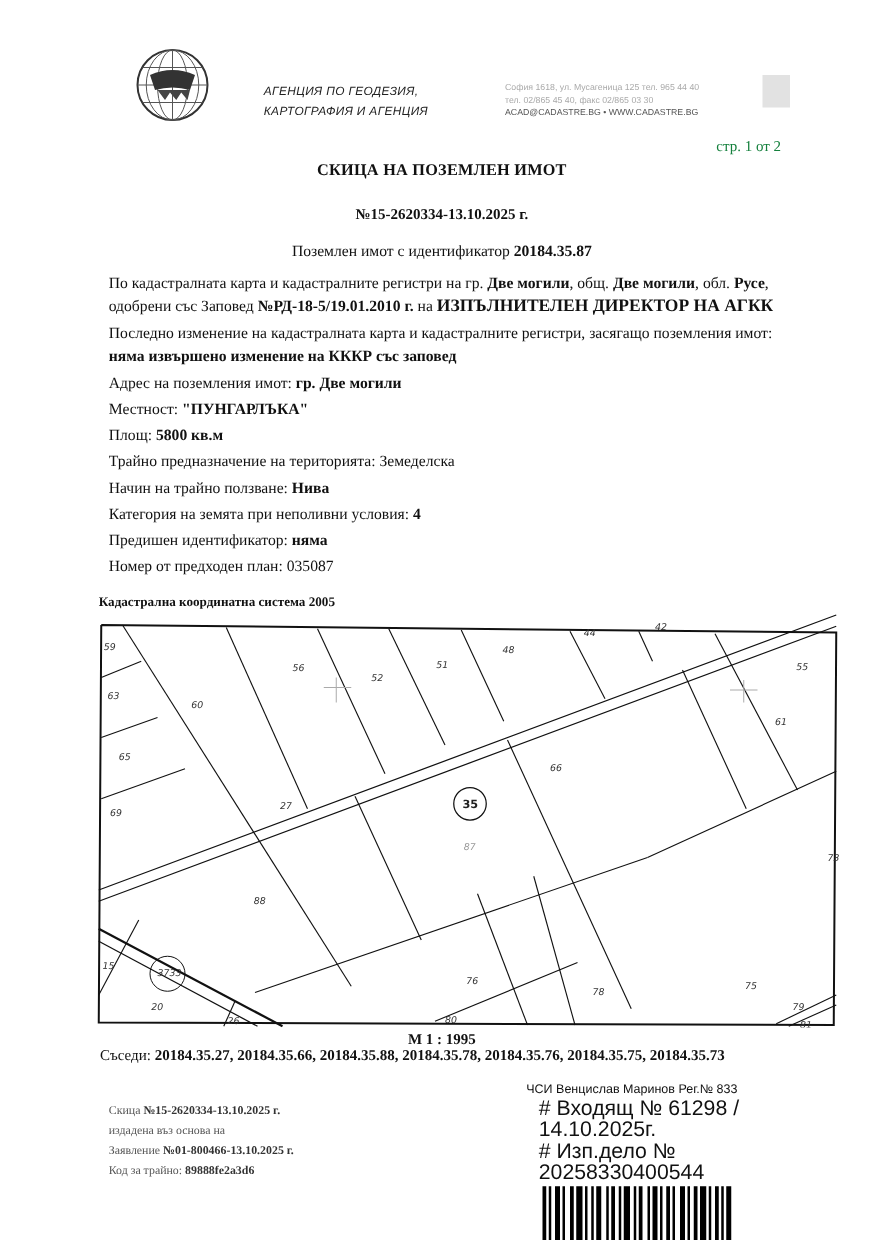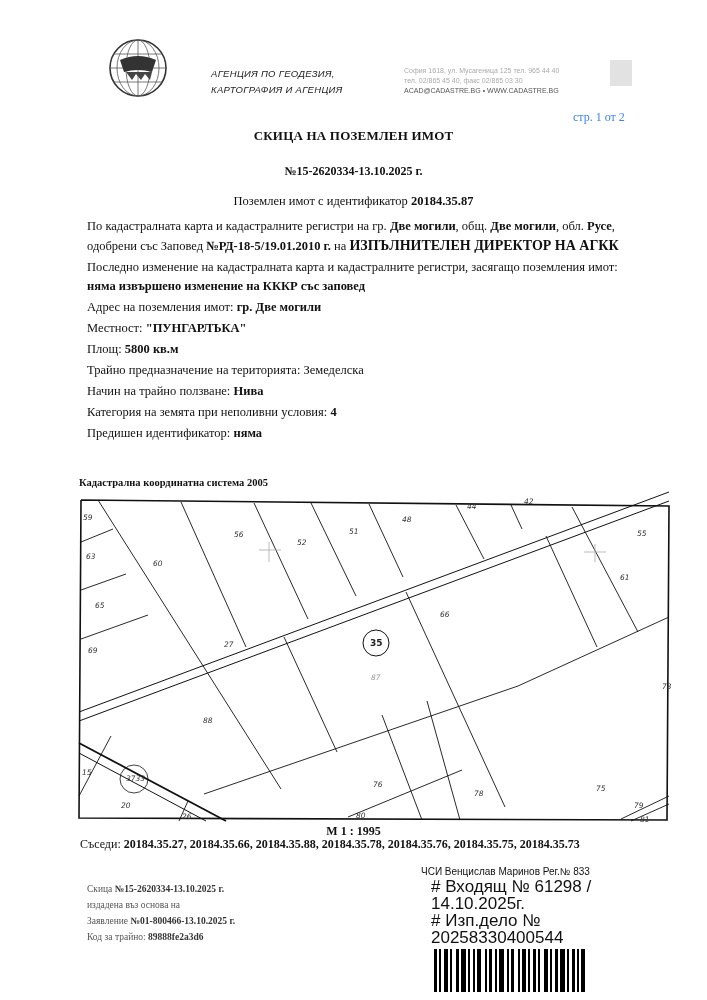--- a/index.html
+++ b/index.html
@@ -5,21 +5,21 @@
     * { box-sizing: border-box; margin: 0; padding: 0; }
     html, body { width: 707px; height: 1000px; background: #ffffff; overflow: hidden; }
     body { position: relative; font-family: "Liberation Serif", serif; color: #111; }
 
     .logo { position: absolute; left: 108px; top: 38px; width: 60px; height: 60px; }
     .agency { position: absolute; left: 175px; top: 66px; font-family: "Liberation Sans", sans-serif; font-style: italic; font-weight: normal; font-size: 9.5px; line-height: 16px; letter-spacing: 0.3px; color: #222; margin-left: 36px; }
     .contact { position: absolute; left: 404px; top: 66px; font-family: "Liberation Sans", sans-serif; font-size: 7px; line-height: 10px; color: #aaa; }
     .contact .em { color: #555; }
     .contact-box { position: absolute; left: 610px; top: 60px; width: 22px; height: 26px; background: #e2e2e2; }
 
-    .page-num { position: absolute; left: 573px; top: 110px; font-size: 12px; color: #3b82f6; }
+    .page-num { position: absolute; left: 573px; top: 110px; font-size: 12px; color: #15803d; }
     .title { position: absolute; left: 0; width: 707px; top: 128px; text-align: center; font-weight: bold; font-size: 13px; letter-spacing: 0.2px; }
     .doc-no { position: absolute; left: 0; width: 707px; top: 164px; text-align: center; font-weight: bold; font-size: 12px; }
     .ident { position: absolute; left: 0; width: 707px; top: 194px; text-align: center; font-size: 12.5px; }
     .ident b { font-weight: bold; }
 
     .body { position: absolute; left: 87px; top: 217px; width: 555px; font-size: 12.5px; line-height: 19px; }
     .body p { margin: 0 0 0 0; }
     .body p.gap { margin-top: 2px; }
     .body b { font-weight: bold; }
     .big { font-size: 14px; }
@@ -83,20 +83,21 @@
   <p class="gap">
     <span>Последно изменение на кадастралната карта и кадастралните регистри, засягащо поземления имот: </span><b>няма извършено изменение на КККР със заповед</b>
   </p>
   <p class="gap"><span>Адрес на поземления имот: </span><b>гр. Две могили</b></p>
   <p class="gap"><span>Местност: </span><b>"ПУНГАРЛЪКА"</b></p>
   <p class="gap"><span>Площ: </span><b>5800 кв.м</b></p>
   <p class="gap"><span>Трайно предназначение на територията: </span><span>Земеделска</span></p>
   <p class="gap"><span>Начин на трайно ползване: </span><b>Нива</b></p>
   <p class="gap"><span>Категория на земята при неполивни условия: </span><b>4</b></p>
   <p class="gap"><span>Предишен идентификатор: </span><b>няма</b></p>
+  <p class="gap"><span>Номер от предходен план: </span><span>035087</span></p>
 </div>
 
 <div class="coord-label">Кадастрална координатна система 2005</div>
 <svg class="map" viewBox="0 0 596 332">
   <g stroke="#111" fill="none">
 
     <polyline points="5,10 593,16 591,330 3,328 5,10" stroke-width="1.6"></polyline>
 
     <line x1="3" y1="222" x2="593" y2="2" stroke-width="1"></line>
     <line x1="3" y1="231" x2="593" y2="11" stroke-width="1"></line>

